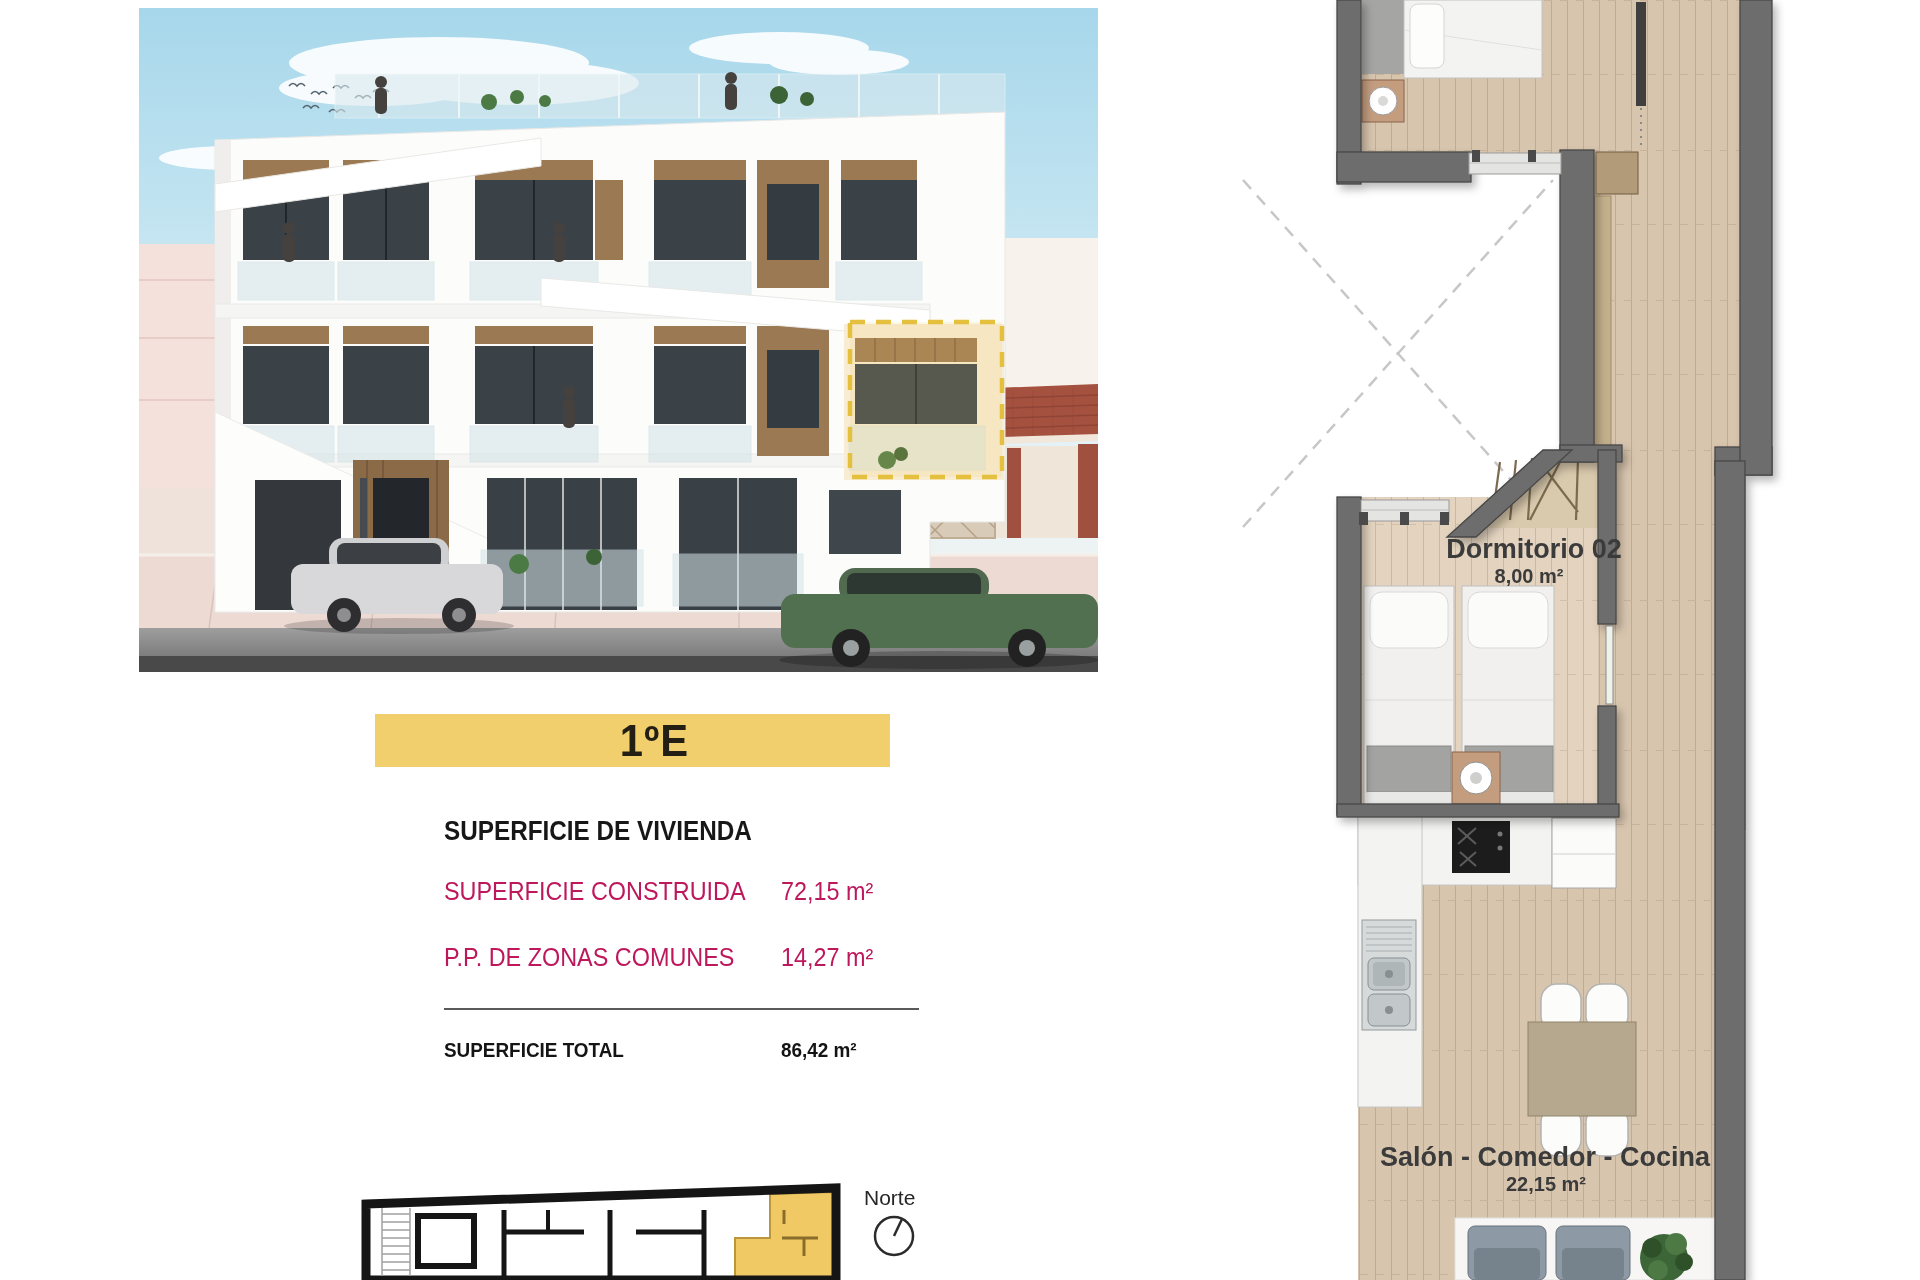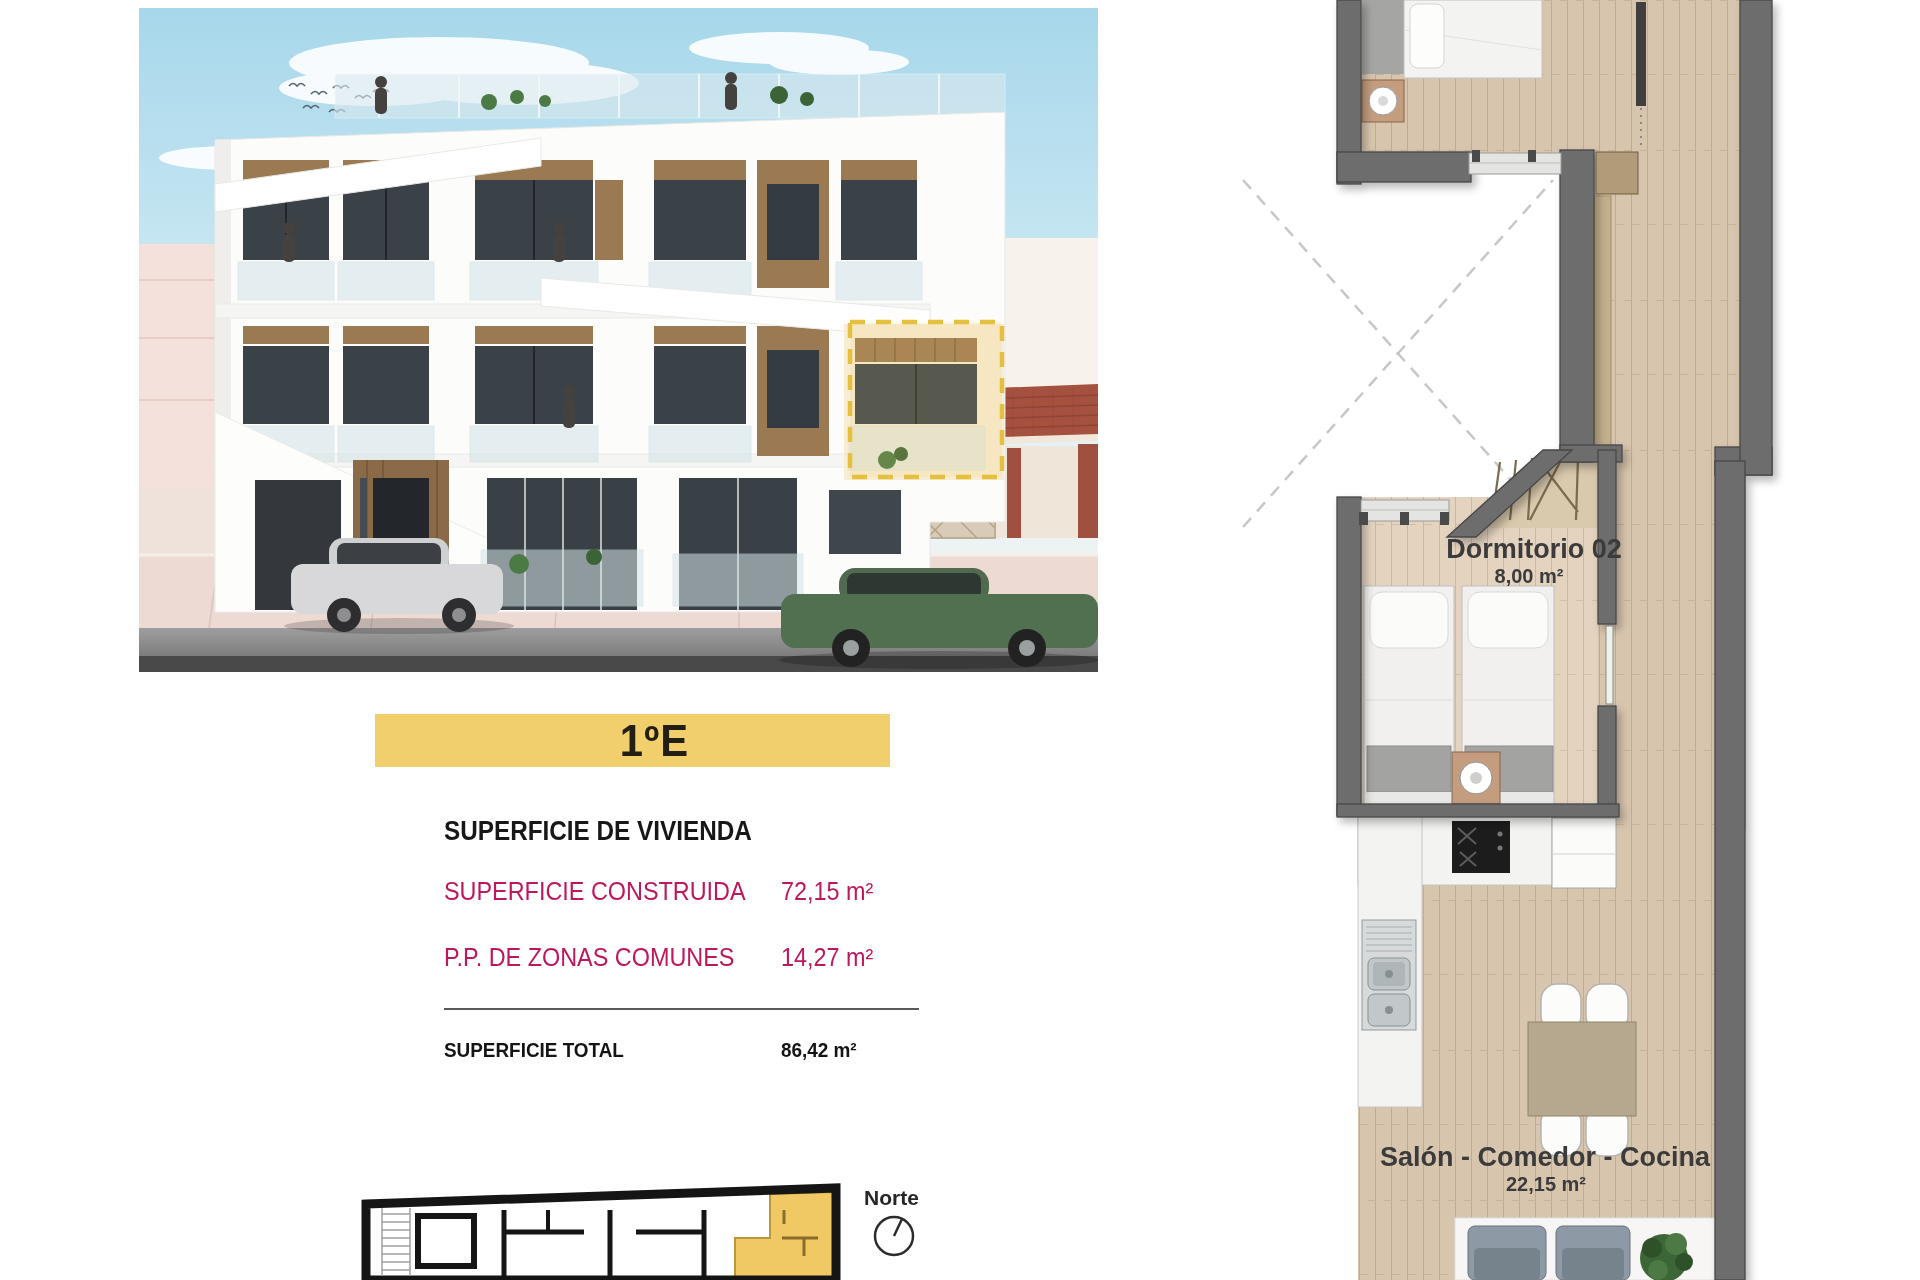--- a/index.html
+++ b/index.html
@@ -22,21 +22,21 @@
   }
   
   .surface-table{left:400px;top:816px;width:500px;height:260px;margin-left:44px;}
   .st-heading{position:absolute;top:0;left:0;font-size:27px;font-weight:700;color:#171717;}
   .st-row{position:absolute;left:0;width:500px;font-size:26px;font-weight:400;color:#be185d;}
   .st-row .st-label{width:337px;}
   .st-row .st-value{position:absolute;left:337px;top:0;}
   .st-divider{position:absolute;top:192px;left:0;width:475px;height:2px;background:#5a5a5a;}
   .st-total{font-weight:700;font-size:21px;color:#141414;}
   
-  .norte-label{left:864px;top:1186px;font-size:21px;font-weight:700;color:#262626;}
+  .norte-label{left:864px;top:1186px;font-size:21px;font-weight:400;color:#262626;}
 </style>
 </head>
 <body>
 
 <div class="abs" style="left:139px;top:8px;width:959px;height:664px;">
 <svg width="959" height="664" viewBox="0 0 959 664">
   <defs>
     <linearGradient id="skyG" x1="0" y1="0" x2="0" y2="1">
       <stop offset="0" stop-color="#a7d7eb"></stop>
           <stop offset=".4" stop-color="#c9e7f2"></stop>

